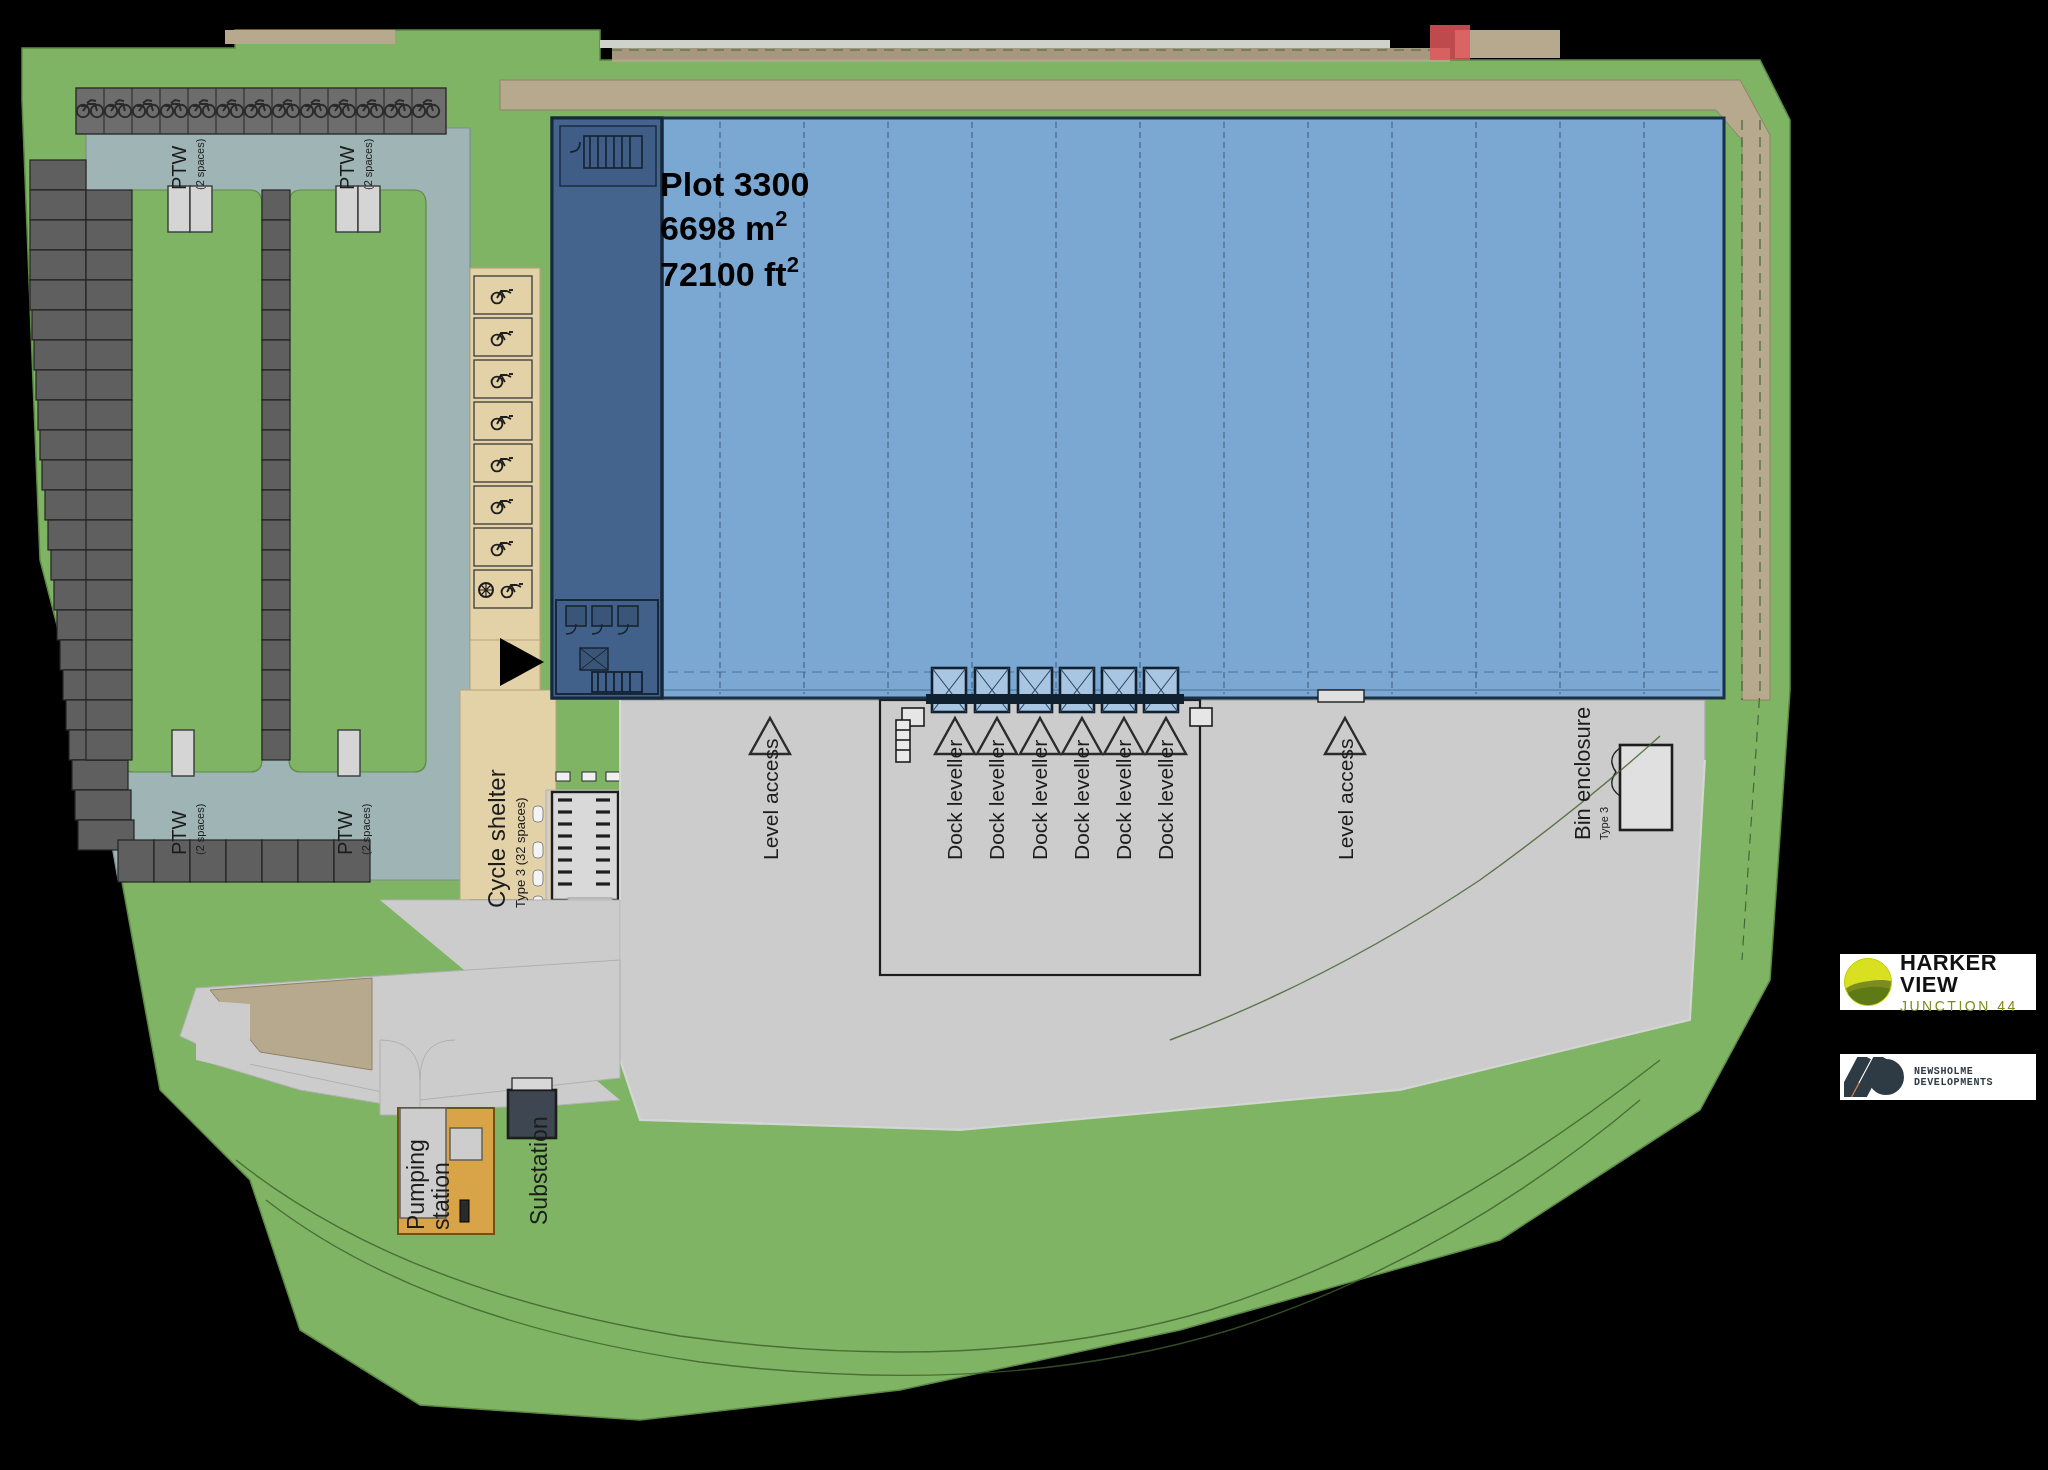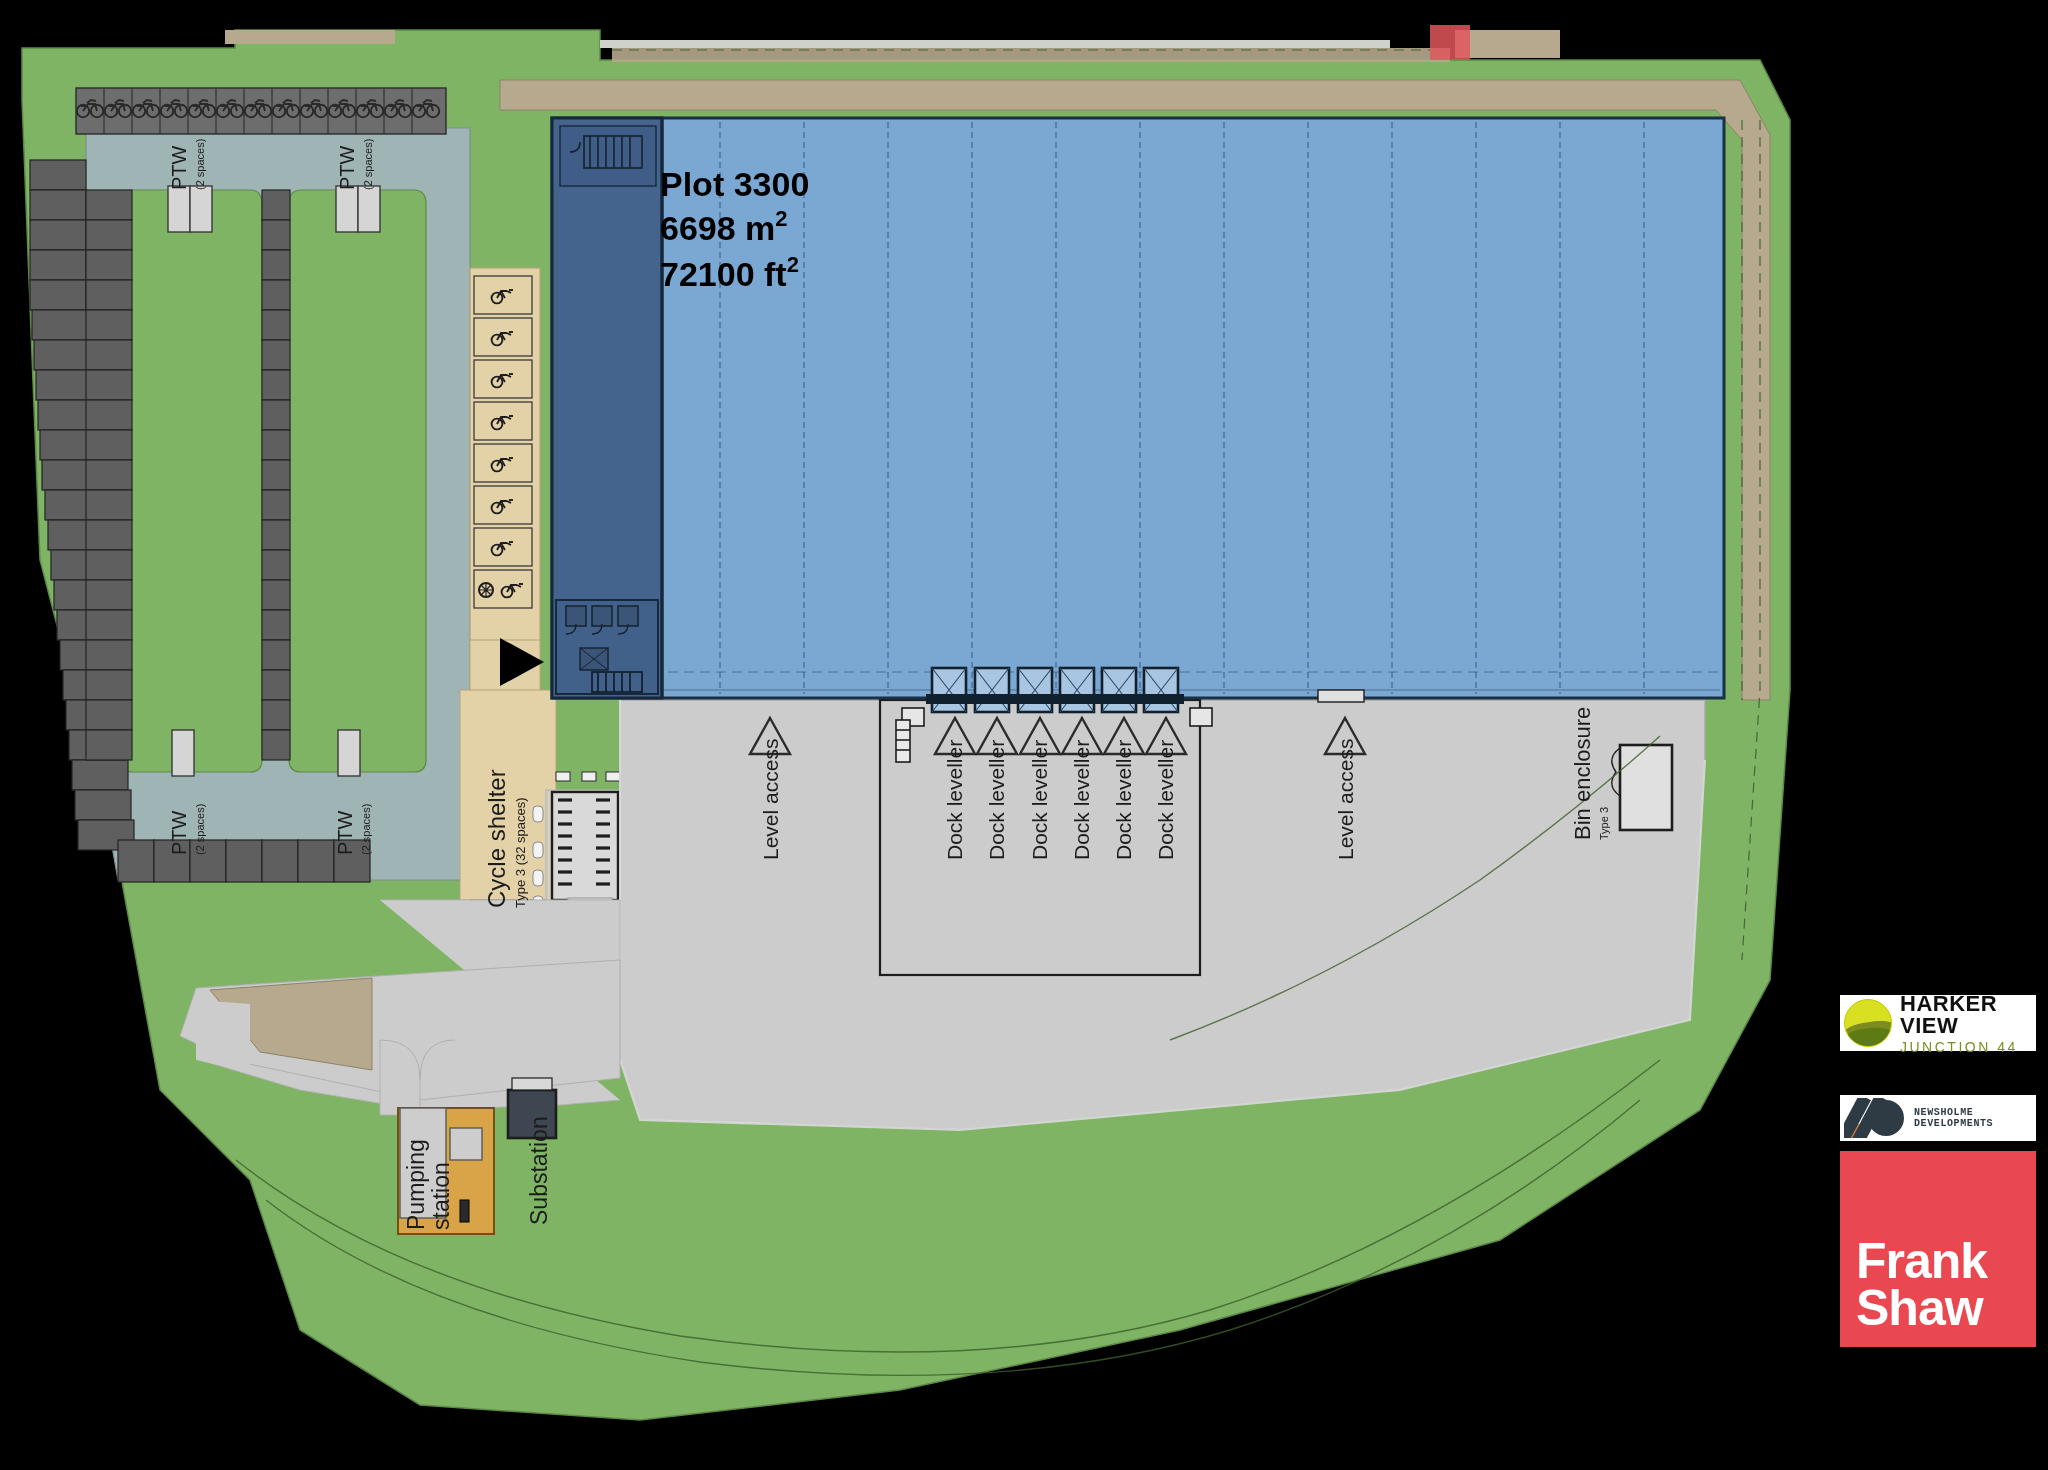--- a/index.html
+++ b/index.html
@@ -2,21 +2,21 @@
 <html><head>
 <meta charset="utf-8">
 <style>
   html,body{margin:0;padding:0;background:#000;}
   body{width:2048px;height:1470px;overflow:hidden;font-family:"Liberation Sans",sans-serif;}
   #stage{position:relative;width:2048px;height:1470px;background:#000;}
   svg#plan{position:absolute;left:0;top:0;width:2048px;height:1470px;display:block;}
   .vlabel{font-family:"Liberation Sans",sans-serif;fill:#1c1c1c;}
   .plotlabel{font-family:"Liberation Sans",sans-serif;fill:#000;font-weight:bold;}
   
-  #logos{position:absolute;left:1840px;top:995px;width:200px;}
+  #logos{position:absolute;left:1840px;top:954px;width:200px;}
   .logo-harker{background:#fff;width:196px;height:56px;display:flex;align-items:center;padding-left:4px;box-sizing:border-box;}
   .hv-globe{width:46px;height:46px;border-radius:50%;background:#d9e021;position:relative;overflow:hidden;flex:0 0 auto;border:1px solid #bcd000;}
   .hv-globe:after{content:"";position:absolute;left:-4px;top:22px;width:60px;height:32px;background:#7d8c1e;
      border-radius:40% 40% 0 0;transform:rotate(-8deg);}
   .hv-globe:before{content:"";position:absolute;left:-4px;top:28px;width:60px;height:26px;background:#5d7a14;
      border-radius:50% 50% 0 0;transform:rotate(-4deg);z-index:2;}
   .hv-txt{margin-left:8px;line-height:1;}
   .hv-name{font-size:22px;font-weight:bold;letter-spacing:.5px;color:#111;font-family:"Liberation Sans",sans-serif;}
   .hv-sub{font-size:14px;letter-spacing:2.5px;color:#7d8c1e;font-family:"Liberation Sans",sans-serif;margin-top:3px;}
   .logo-news{background:#fff;width:196px;height:46px;margin-top:44px;display:flex;align-items:center;box-sizing:border-box;}
@@ -527,19 +527,15 @@
         <div class="nd-or"></div>
         <div class="nd-s1"></div>
         <div class="nd-s2"></div>
       </div>
       <div class="nd-txt">
         <div>NEWSHOLME</div>
         <div>DEVELOPMENTS</div>
       </div>
     </div>
 
-    <div class="logo-frank" id="frankshaw" style="background: rgb(234, 72, 80);">
-      <div class="fs-l">Frank</div>
-      <div class="fs-l">Shaw</div>
-    </div>
 
   </div>
 </div>
 
 </body></html>

